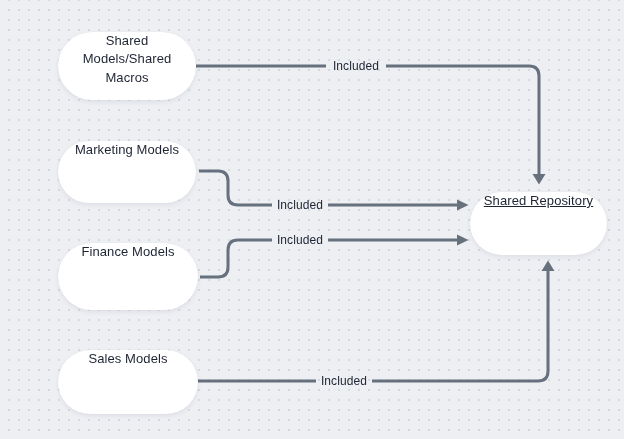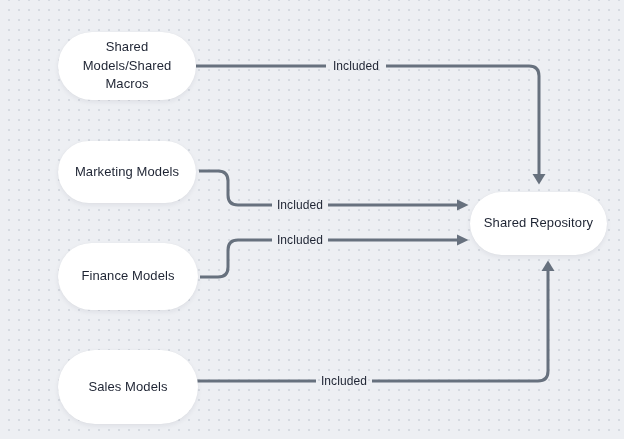--- a/index.html
+++ b/index.html
@@ -29,37 +29,36 @@
   .edges {
     position: absolute;
     left: 0; top: 0;
     width: 624px; height: 439px;
   }
   .node {
     position: absolute;
     background: var(--node-fill);
     border-radius: 60px;
     display: flex;
-    align-items: center;
     justify-content: center;
     text-align: center;
     font-size: 13px;
     font-weight: 500;
     line-height: 1.42;
     letter-spacing: 0.1px;
     color: var(--text);
     box-shadow: 0 2px 5px rgba(25, 35, 55, 0.07), 0 0 1px rgba(25, 35, 55, 0.06);
   }
   .node-label { display: block; }
   #node-shared-models   { left: 58px;  top: 32px;  width: 138px; height: 68px; }
   #node-shared-models .node-label { width: 106px; }
   #node-marketing-models{ left: 58px;  top: 141px; width: 138px; height: 62px; }
   #node-finance-models  { left: 58px;  top: 243px; width: 140px; height: 67px; }
-  #node-sales-models    { left: 58px;  top: 350px; width: 140px; height: 74px; }
-  #node-shared-repository{ left: 470px; top: 192px; width: 137px; height: 63px; }
+  #node-sales-models    { left: 58px;  top: 350px; width: 140px; height: 64px; }
+  #node-shared-repository{ left: 470px; top: 192px; width: 137px; height: 63px; text-decoration: underline; }
   .edge-label {
     position: absolute;
     transform: translate(-50%, -50%);
     font-size: 12px;
     font-weight: 500;
     letter-spacing: 0.1px;
     white-space: nowrap;
     color: var(--text);
   }
   #edge-label-1 { left: 356px; top: 66px;  }

